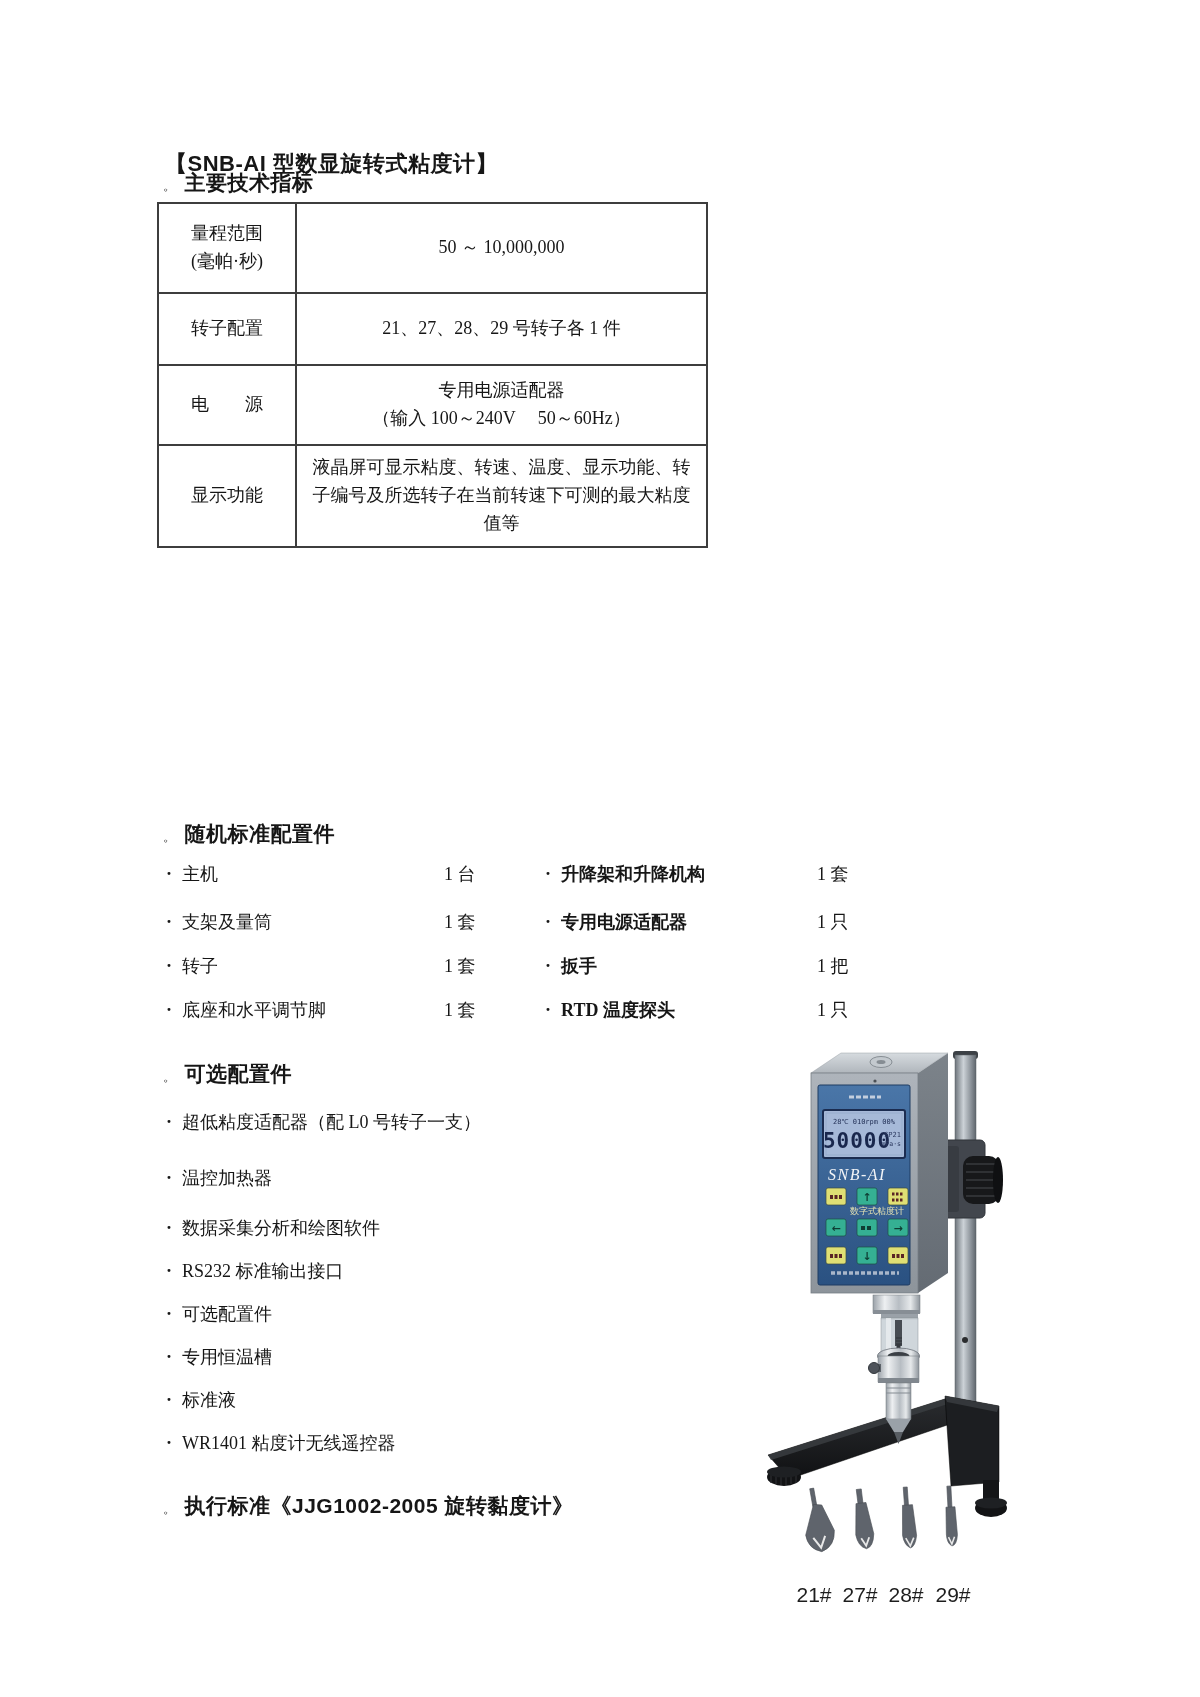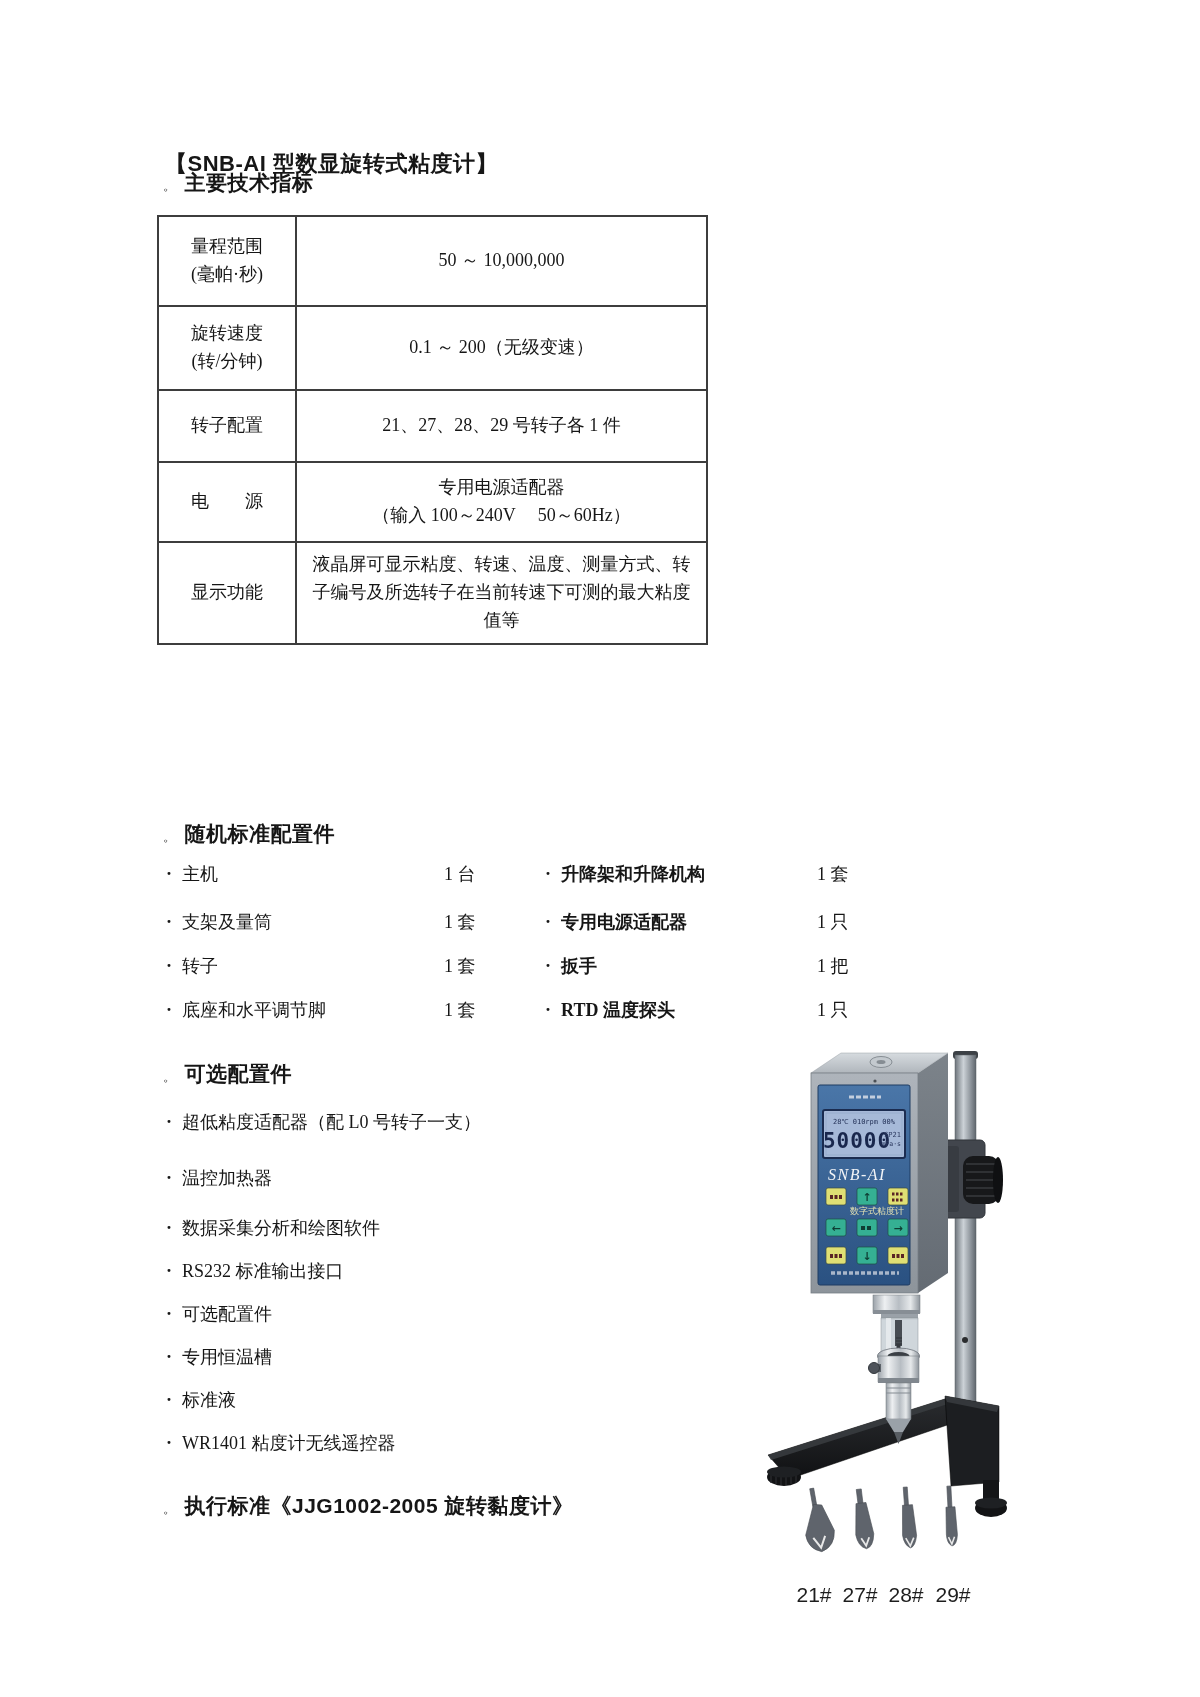--- a/index.html
+++ b/index.html
@@ -18,21 +18,21 @@
   .sec-head{
     display:flex;align-items:center;
     font-family:"Liberation Sans","DejaVu Sans",sans-serif;
     font-weight:700;font-size:21px;letter-spacing:.5px;
   }
   .sec-bullet{font-size:13px;font-weight:400;margin-right:8px;position:relative;top:3px;}
 
   
   table.specs{
     position:absolute;left:157px;top:202px;width:551px;
-    border-collapse:collapse;font-size:18px;table-layout:fixed;margin-top:13px;
+    border-collapse:collapse;font-size:18px;table-layout:fixed;
   }
   table.specs td{
     border:2px solid #3d3d3d;text-align:center;vertical-align:middle;
     white-space:pre-line;line-height:1.55;padding:4px 8px;
   }
   td.lbl{width:120px;}
   tr.r1 td{height:80px}  tr.r2 td{height:74px}  tr.r3 td{height:62px}
   tr.r4 td{height:56px}  tr.r5 td{height:56px}  tr.r6 td{height:56px}
   tr.r7 td{height:70px}  tr.r8 td{height:92px}
   td.justify{text-align:justify;text-justify:inter-character;padding:8px 14px;}
@@ -67,38 +67,33 @@
   <span class="sec-bullet">。</span>
   <span>主要技术指标</span>
 </div>
 
 <table class="specs">
   <tbody>
       <tr class="r1">
     <td class="lbl">量程范围
 (毫帕·秒)</td>
     <td>50 ～ 10,000,000</td>
-  </tr>
-  <tr class="r2">
-    <td class="lbl">旋转速度
-(转/分钟)</td>
-    <td>0.1 ～ 200（无级变速）</td>
   </tr>
   <tr class="r3">
     <td class="lbl">转子配置</td>
     <td>21、27、28、29 号转子各 1 件</td>
   </tr>
   <tr class="r7">
     <td class="lbl">电　　源</td>
     <td>专用电源适配器
 （输入 100～240V　 50～60Hz）</td>
   </tr>
   <tr class="r8">
     <td class="lbl">显示功能</td>
-    <td class="justify">液晶屏可显示粘度、转速、温度、测量方式、转子编号及所选转子在当前转速下可测的最大粘度值等</td>
+    <td class="justify">液晶屏可显示粘度、转速、温度、显示功能、转子编号及所选转子在当前转速下可测的最大粘度值等</td>
   </tr>
 </tbody>
   </table>
 
 <div class="abs sec-head" style="left:163px;top:820px;">
   <span class="sec-bullet">。</span>
   <span>随机标准配置件</span>
 </div>
 
 <div class="abs acc-grid">

